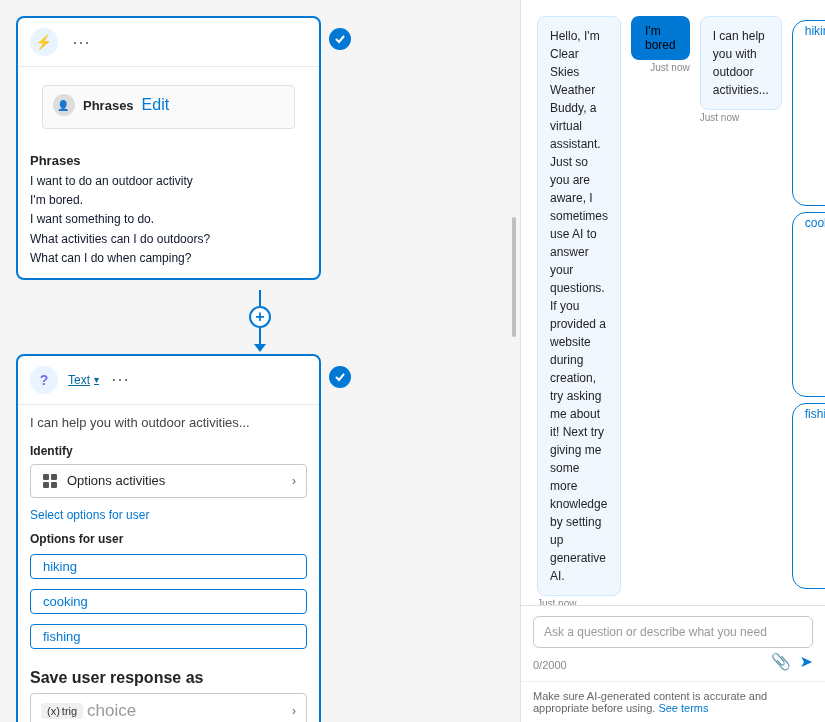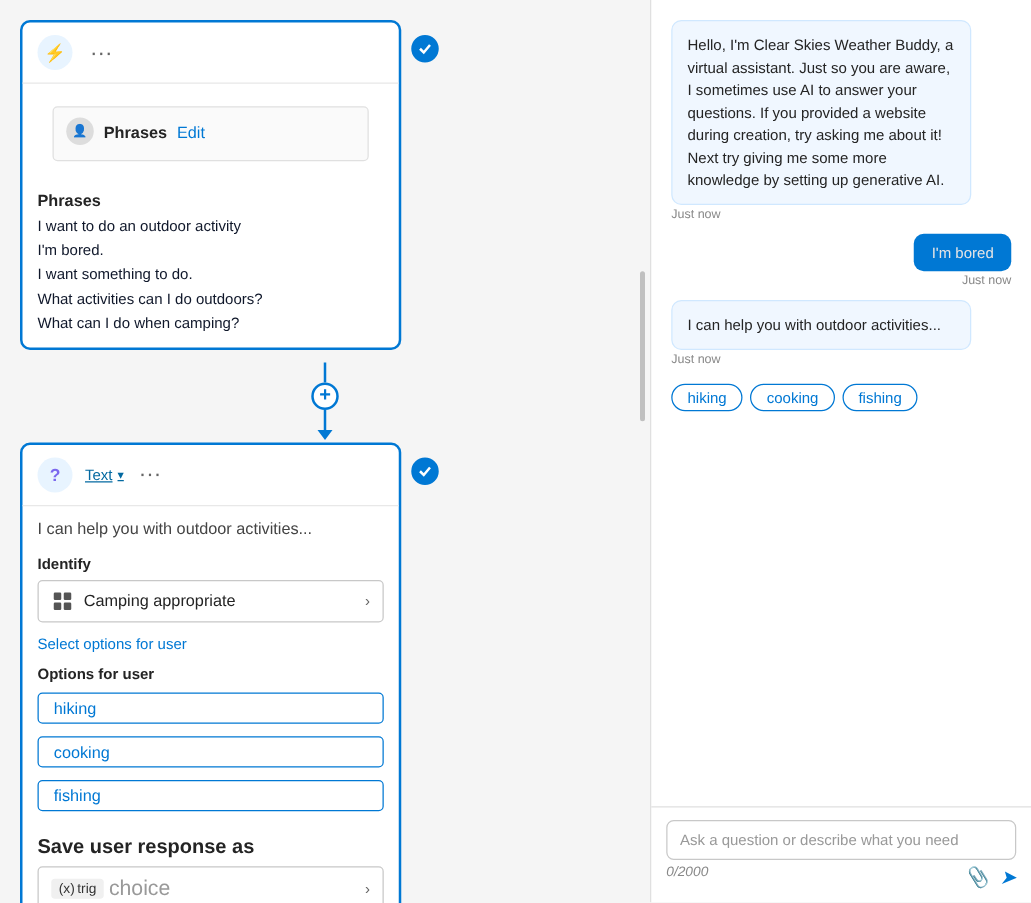--- a/index.html
+++ b/index.html
@@ -127,21 +127,21 @@
 
     .phrases-title {
       font-size: 13px;
       font-weight: 600;
       color: #242424;
     }
 
     .phrases-edit {
       margin-left: 8px;
       color: #0078d4;
-      font-size: 13px;
+      font-size: 16px;
       cursor: pointer;
       text-decoration: none;
     }
 
     .phrases-section {
       padding: 10px 12px;
     }
 
     .phrases-section-title {
       font-size: 13px;
@@ -330,41 +330,41 @@
       cursor: pointer;
       text-decoration: underline;
     }
 
     
     .chat-area {
       flex: 1;
       overflow-y: auto;
       padding: 16px;
       display: flex;
-      flex-direction: column;
+      flex-direction: row;
       gap: 10px;
     }
 
     .chat-bubble-bot {
       background: #f0f7ff;
       border: 1px solid #d0e8ff;
       border-radius: 8px;
       padding: 10px 12px;
       font-size: 12px;
       color: #242424;
       line-height: 1.5;
       max-width: 240px;
     }
 
     .chat-bubble-user {
       background: #0078d4;
       border-radius: 8px;
       padding: 8px 14px;
       font-size: 12px;
-      color: #e5e5e5;
+      color: #000000;
       align-self: flex-end;
     }
 
     .chat-timestamp {
       font-size: 10px;
       color: #888;
       margin-top: 2px;
     }
 
     .chat-timestamp.right {
@@ -397,23 +397,22 @@
       border: 1px solid #c8c8c8;
       border-radius: 6px;
       padding: 8px 10px;
       font-size: 12px;
       color: #999;
       margin-bottom: 4px;
     }
 
     .chat-input-meta {
       display: flex;
-      align-items: flex-start;
+      align-items: flex-end;
       justify-content: space-between;
-      font-style: italic;
     }
 
     .chat-char-count {
       font-size: 11px;
       color: #888;
     }
 
     .chat-input-icons {
       display: flex;
       gap: 8px;
@@ -519,21 +518,21 @@
         <div class="identify-label">Identify</div>
         <div class="identify-box">
           <div class="identify-box-icon">
             <svg width="16" height="16" viewBox="0 0 16 16" fill="none">
               <rect x="1" y="1" width="6" height="6" rx="1" fill="#555"></rect>
               <rect x="9" y="1" width="6" height="6" rx="1" fill="#555"></rect>
               <rect x="1" y="9" width="6" height="6" rx="1" fill="#555"></rect>
               <rect x="9" y="9" width="6" height="6" rx="1" fill="#555"></rect>
             </svg>
           </div>
-          <span class="identify-box-text">Camping appropriate</span>
+          <span class="identify-box-text">Options activities</span>
           <span class="identify-box-chevron">›</span>
         </div>
 
         <a class="select-options-link">Select options for user</a>
 
         <div class="options-label">Options for user</div>
         <div class="options-list">
           <div class="option-tag">hiking</div>
           <div class="option-tag">cooking</div>
           <div class="option-tag">fishing</div>
@@ -600,13 +599,17 @@
     <div class="chat-input-box">Ask a question or describe what you need</div>
     <div class="chat-input-meta">
       <span class="chat-char-count">0/2000</span>
       <div class="chat-input-icons">
         <span class="chat-icon-btn">📎</span>
         <span class="chat-icon-btn" style="color:#0078d4;">➤</span>
       </div>
     </div>
   </div>
 
+  <div class="chat-footer">
+    <span>Make sure AI-generated content is accurate and appropriate before using.</span>
+    <a>See terms</a>
+  </div>
 </div>
 
 </body></html>

